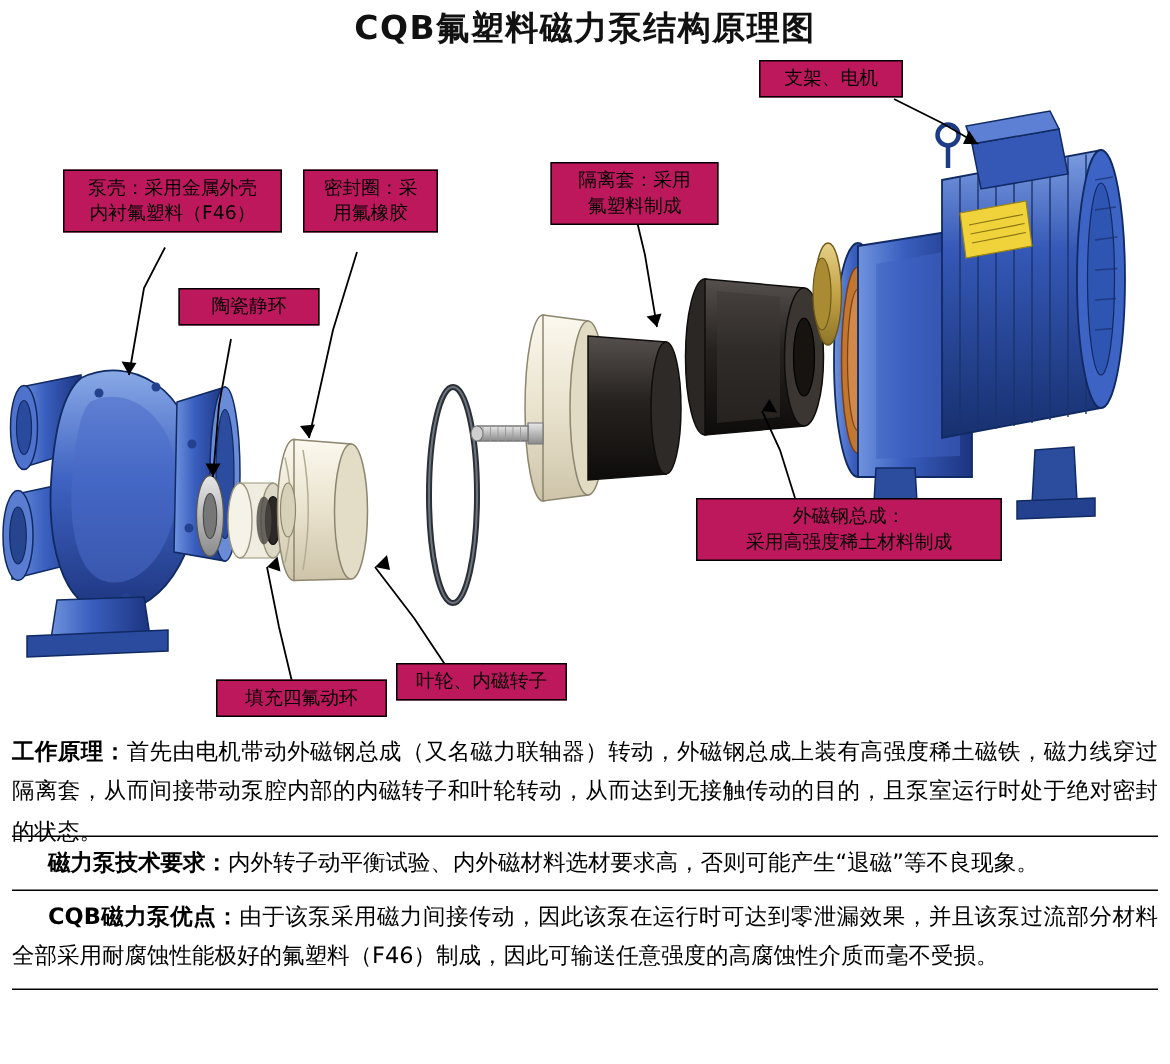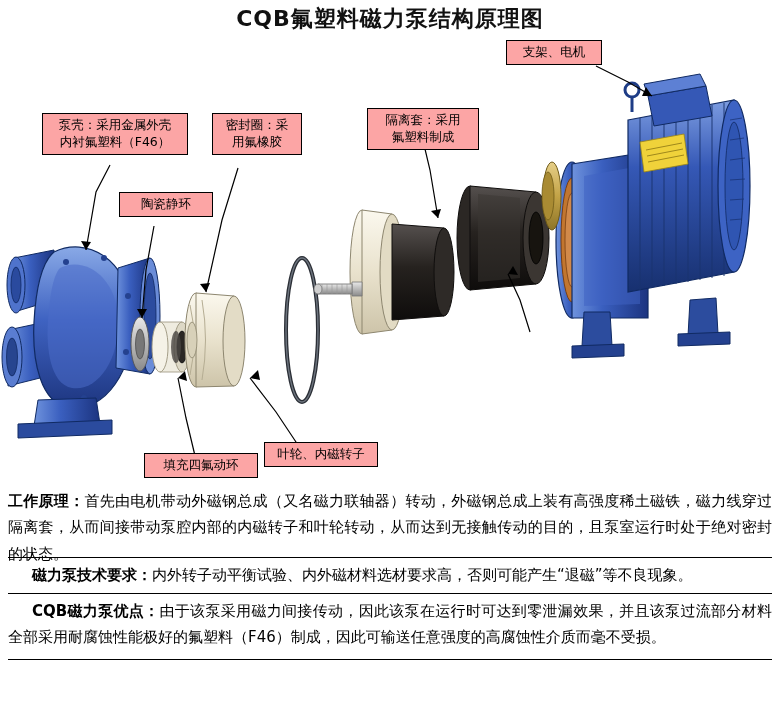--- a/index.html
+++ b/index.html
@@ -18,21 +18,21 @@
     text-align:center;
     font-size:22px;
     font-weight:bold;
     color:#111;
     letter-spacing:1px;
   }
 
   .callout{
     position:absolute;
     border:1px solid #000;
-    background:#fca5a5;
+    background:#be185d;
     font-size:12.5px;
     line-height:1.35;
     color:#000;
     padding:3px 5px;
     text-align:center;
     white-space:pre-line;
     box-sizing:border-box;
   }
 
   
@@ -269,30 +269,32 @@
       <path d="M178 378 l9 3 l-2 -10 z" fill="#000" stroke="none"></path>
 
       <path d="M300 448 L276 412 L250 378"></path>
       <path d="M250 378 l10 2 l-2 -10 z" fill="#000" stroke="none"></path>
     </g>
   </svg>
 
   <div class="callout" style="left:42px;top:113px;width:146px;">泵壳：采用金属外壳
 内衬氟塑料（F46）</div>
 
-  <div class="callout" style="left:212px;top:113px;width:90px;">密封圈：采
+  <div class="callout" style="left:202px;top:113px;width:90px;">密封圈：采
 用氟橡胶</div>
 
   <div class="callout" style="left:119px;top:192px;width:94px;">陶瓷静环</div>
 
   <div class="callout" style="left:367px;top:60px;width:112px;margin-top:48px;">隔离套：采用
 氟塑料制成</div>
 
   <div class="callout" style="left:506px;top:40px;width:96px;">支架、电机</div>
 
+  <div class="callout" style="left:464px;top:332px;width:204px;">外磁钢总成：
+采用高强度稀土材料制成</div>
 
   <div class="callout" style="left:144px;top:453px;width:114px;">填充四氟动环</div>
 
   <div class="callout" style="left:264px;top:442px;width:114px;">叶轮、内磁转子</div>
 
   <div class="notes">
     <p class="note-p">
       <span class="note-label">工作原理：</span><span>首先由电机带动外磁钢总成（又名磁力联轴器）转动，外磁钢总成上装有高强度稀土磁铁，磁力线穿过隔离套，从而间接带动泵腔内部的内磁转子和叶轮转动，从而达到无接触传动的目的，且泵室运行时处于绝对密封的状态。</span>
     </p>
   </div>

